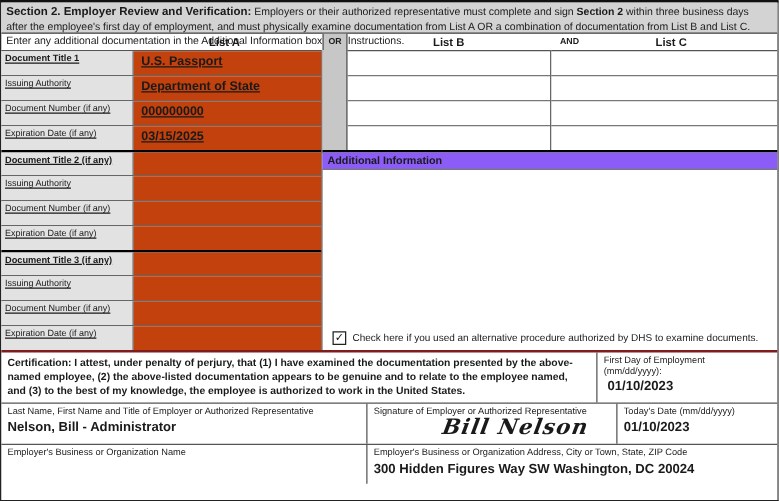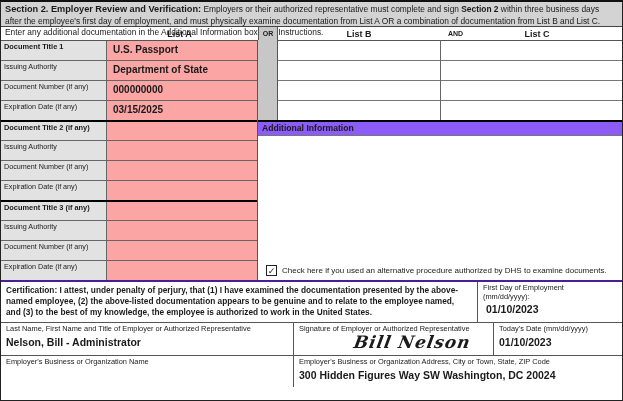--- a/index.html
+++ b/index.html
@@ -17,44 +17,44 @@
   .col-headers { height:13px; display:flex; font-weight:bold; font-size:9px; align-items:center; }
   .ch-lista { width:257px; text-align:center; padding-left:100px; }
   .ch-or { width:20px; height:13px; background:#c7c7c7; border-left:1px solid #555; border-right:1px solid #555; font-size:7px; display:flex; align-items:center; justify-content:center; }
   .ch-listb { width:162px; text-align:center; }
   .ch-and { width:42px; font-size:7px; padding-left:8px; }
   .ch-listc { flex:1; text-align:center; padding-right:30px; }
 
   
   .doc-area { height:240px; display:flex; }
   .left-col { width:257px; border-right:1px solid #555; display:flex; flex-direction:column; }
-  .doc-row { height:20px; display:flex; border-top:1px solid #666; }
+  .doc-row { height:20px; display:flex; border-top:1px solid #666;text-decoration:underline; }
   .doc-row.first { border-top:1px solid #555; }
   .doc-row.thick { border-top:2px solid #000; }
   .doc-label { width:106px; background:#e2e2e2; border-right:1px solid #666; font-size:7.2px; padding:2px 2px 0 3px; line-height:1.15; }
   .doc-label.bt { font-weight:bold; font-size:7.4px; }
-  .doc-value { flex:1; font-size:10px; font-weight:bold; padding:3px 0 0 6px; background:#fca5a5; }
+  .doc-value { flex:1; font-size:10px; font-weight:bold; padding:3px 0 0 6px; background:#c2410c; }
 
   .right-col { flex:1; display:flex; flex-direction:column; }
   .bc-rows { height:80px; display:flex; }
   .or-strip { width:20px; background:#c7c7c7; border-right:1px solid #555; }
   .col-b { width:162px; display:flex; flex-direction:column; }
   .col-c { flex:1; border-left:1px solid #666; display:flex; flex-direction:column; }
   .bc-cell { height:20px; border-top:1px solid #777; }
   .bc-cell:first-child { border-top:1px solid #555; }
 
   .addl { flex:1; border-top:2px solid #000; display:flex; flex-direction:column; }
   .addl-header { height:14px; background:#8b5cf6; border-bottom:1px solid #777; font-weight:bold; font-size:8.6px; padding:1px 0 0 4px; }
   .addl-body { flex:1; }
   .alt-row { height:19px; display:flex; align-items:center; gap:5px; padding-left:8px; }
   .cbx { width:11px; height:11px; border:1.4px solid #222; display:flex; align-items:center; justify-content:center; font-size:9px; font-weight:bold; background:#fff; }
   .alt-label { font-size:8px; }
 
   
-  .cert-band { height:42px; border-top:2px solid #4c1d95; display:flex; }
+  .cert-band { height:42px; border-top:2px solid #7f1d1d; display:flex; }
   .cert-text { flex:1; border-right:1px solid #555; padding:3px 6px 0 5px; font-size:8.3px; font-weight:bold; line-height:1.32; }
   .first-day { width:144px; padding:2px 0 0 5px; }
   .fd-label { font-size:7.4px; line-height:1.2; }
   .fd-value { font-size:10.5px; font-weight:bold; margin-top:1px; padding-left:3px; }
 
   
   .sig-row { height:33px; border-top:1px solid #555; display:flex; }
   .cell { padding:2px 0 0 5px; }
   .cell-label { font-size:7.4px; line-height:1.2; }
   .cell-value { font-size:10.5px; font-weight:bold; margin-top:2px; }

